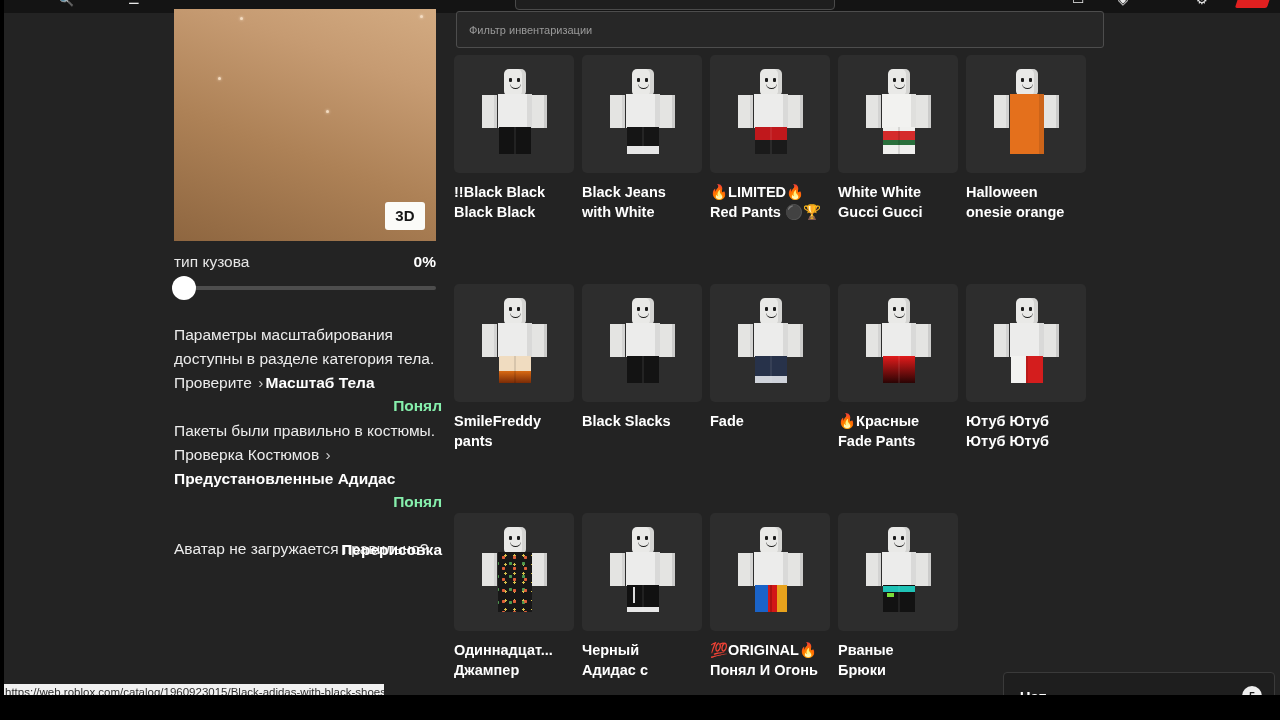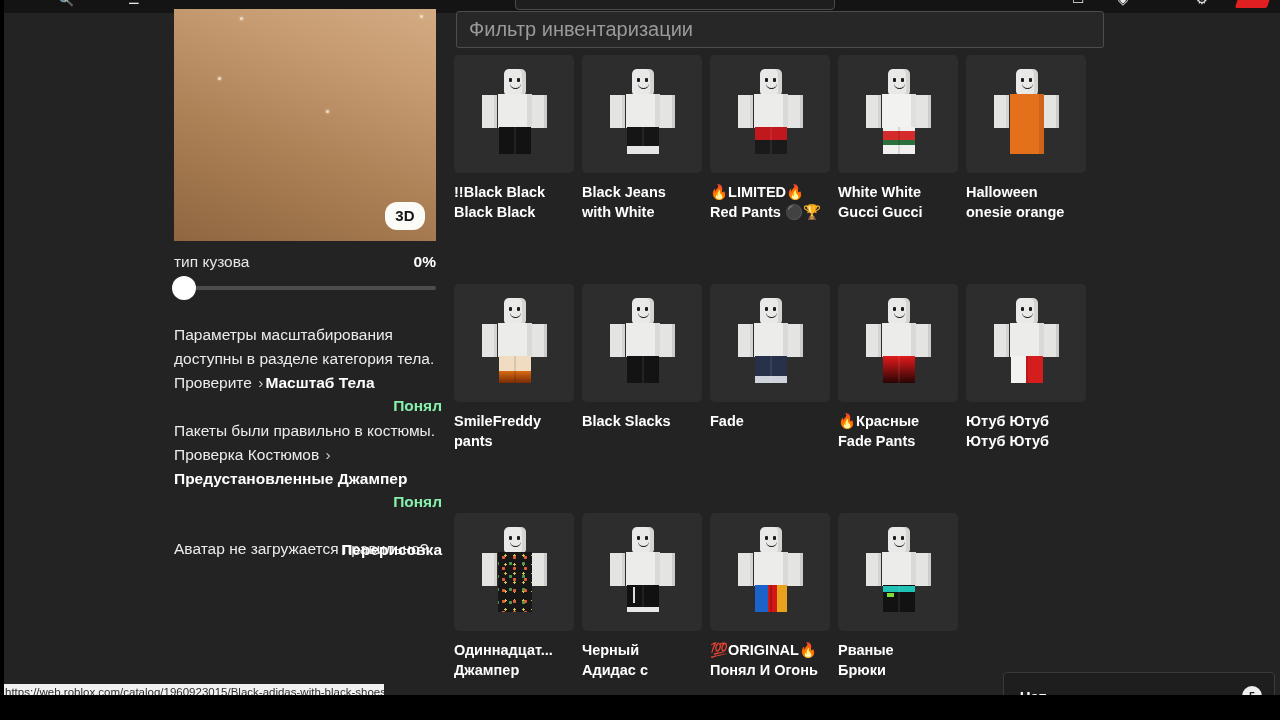--- a/index.html
+++ b/index.html
@@ -41,21 +41,21 @@
     position: absolute; left: 174px; top: -4px; width: 262px; height: 232px;
     background: linear-gradient(200deg, #d3ab82 0%, #c69b72 25%, #ad8156 60%, #8e6640 100%);
     overflow: hidden;
   }
   .spark { position: absolute; width: 3px; height: 3px; border-radius: 50%;
            background: #f3dcc2; box-shadow: 0 0 3px #f7e6cf; }
   .btn3d {
     position: absolute; right: 11px; bottom: 11px;
     background: #fbfbf8; color: #151515;
     font-size: 15px; font-weight: 700; letter-spacing: .3px;
-    padding: 5px 10px 6px; border-radius: 12px;
+    padding: 5px 10px 6px; border-radius: 3px;
   }
 
   .sliderblock { position: absolute; left: 174px; top: 240px; width: 262px; }
   .slider-row { display: flex; justify-content: space-between; align-items: baseline; }
   .slider-label { color: #e6e6e6; font-size: 15.5px; }
   .slider-pct { color: #ffffff; font-size: 15.5px; font-weight: 700; }
   .slider-track {
     position: relative; margin-top: 15px; height: 4px; border-radius: 2px;
     background: #4d4d4d;
   }
@@ -82,21 +82,21 @@
 
   
   .rightcol {
     position: absolute; left: 450px; top: 0; width: 830px; height: 707px;
   }
   .filterbar {
     position: absolute; left: 6px; top: -2px; width: 648px; height: 37px;
     background: #272727; border: 1px solid #4d4d4d; border-radius: 3px;
     display: flex; align-items: center; padding-left: 12px;
   }
-  .filterbar .ph { color: #9a9a9a; font-size: 20px; }
+  .filterbar .ph { color: #9a9a9a; font-size: 11px; }
 
   .grid {
     position: absolute; left: 4px; top: 42px; width: 660px;
   }
   .grid-row { display: flex; gap: 0px; }
   .cell { width: 128px; margin-right: 0px; }
   .cell + .cell { margin-left: 0px; }
   .thumbwrap {
     width: 120px; height: 118px; background: #2d2d2d; border-radius: 5px;
     position: relative; overflow: hidden;
@@ -210,21 +210,21 @@
           <p>
             <span>Параметры масштабирования доступны в разделе категория тела. Проверите</span>
             <span class="chev">›</span><span class="lnk">Масштаб Тела</span>
           </p>
           <span class="ack">Понял</span>
         </div>
 
         <div class="note">
           <p>
             <span>Пакеты были правильно в костюмы. Проверка Костюмов</span>
-            <span class="chev">›</span><br><span class="lnk">Предустановленные Джампер</span>
+            <span class="chev">›</span><br><span class="lnk">Предустановленные Адидас</span>
           </p>
           <span class="ack">Понял</span>
         </div>
 
         <div class="note-gap"></div>
 
         <div class="note">
           <p><span>Аватар не загружается правильно?</span></p>
           <div class="redraw-row">
             <span class="redraw">Перерисовка</span>

